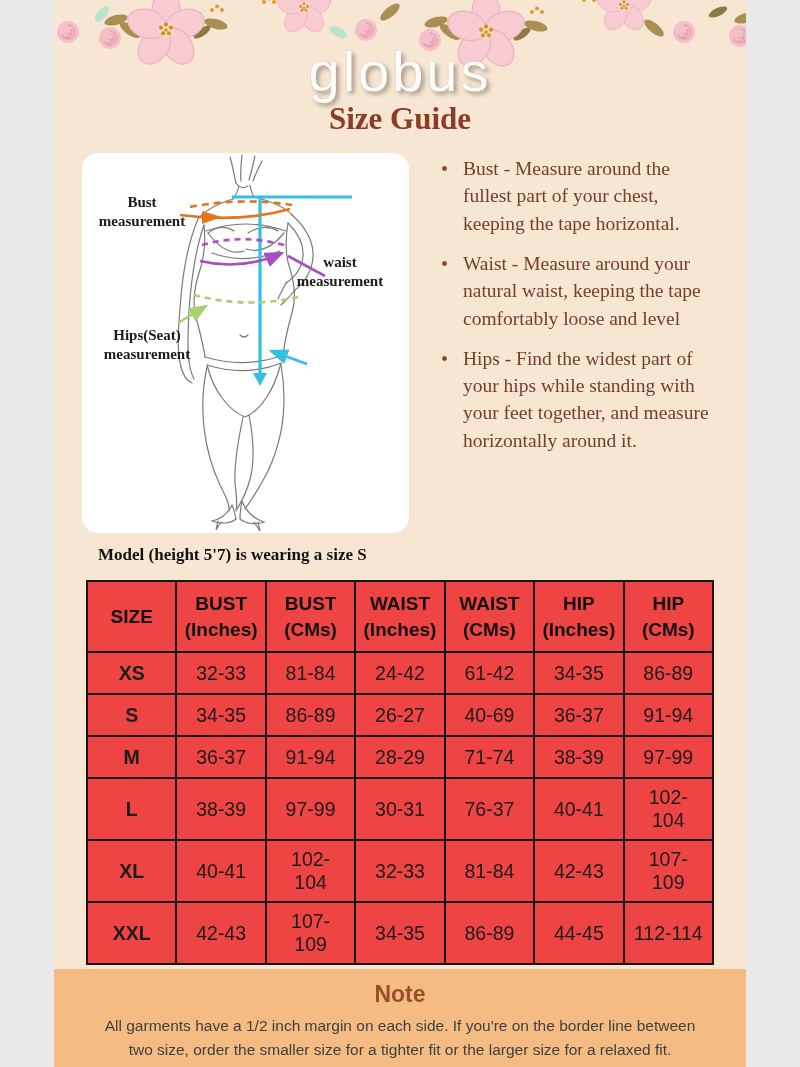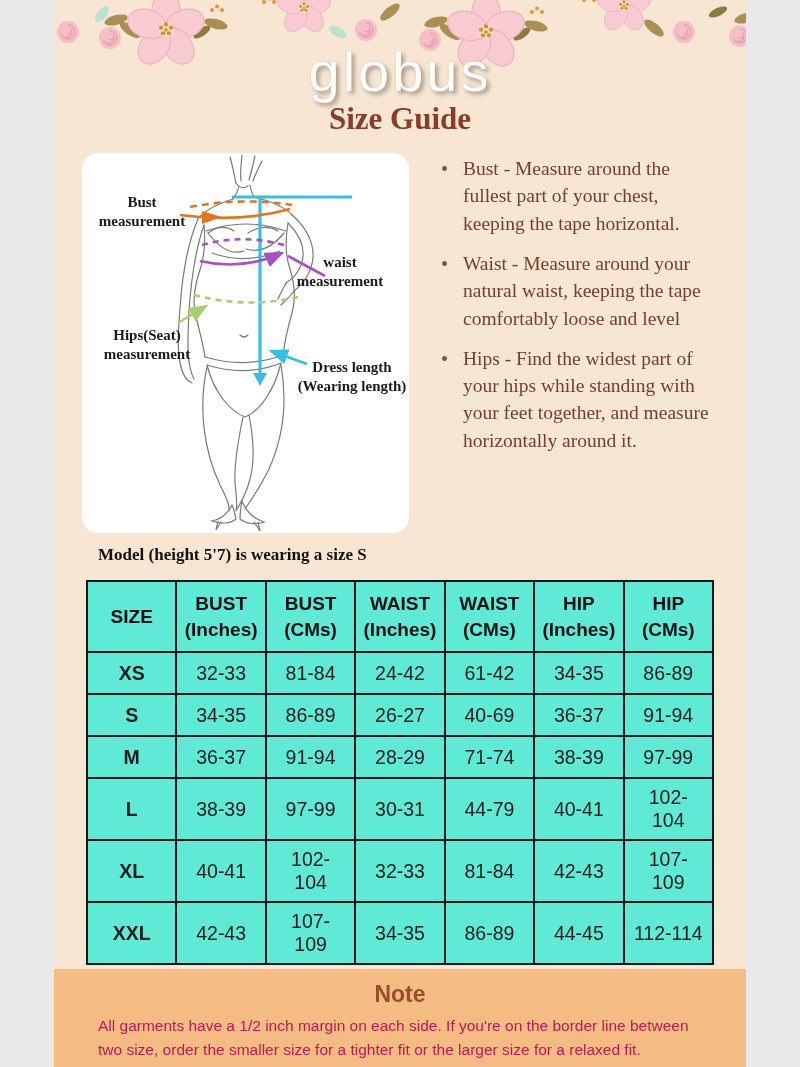--- a/index.html
+++ b/index.html
@@ -26,29 +26,29 @@
   .bullets{flex:1;padding-top:2px;}
   .bullets ul{margin:0;padding:0;list-style:none;}
   .bullets li{position:relative;padding-left:28px;margin-bottom:13px;
               font-family:"Liberation Serif",serif;font-size:19.5px;line-height:1.4;color:#74402c;}
   .bullets li::before{content:"•";position:absolute;left:6px;top:0;color:#8a4a2e;font-size:20px;}
 
   .caption{margin:12px 0 0 44px;font-family:"Liberation Serif",serif;font-weight:700;
            font-size:17px;color:#121212;}
 
   .table-wrap{padding:0 32px;margin-top:15px;}
-  table.size-chart{border-collapse:collapse;width:100%;background:#5eead4;table-layout:fixed;}
+  table.size-chart{border-collapse:collapse;width:100%;background:#ef4444;table-layout:fixed;}
   .size-chart th,.size-chart td{border:2px solid #161616;text-align:center;vertical-align:middle;}
   .size-chart th{font-weight:700;font-size:19px;line-height:1.35;padding:9px 2px;white-space:pre-line;color:#111;}
   .size-chart td{font-size:19.5px;color:#1c1c1c;padding:7px 8px;height:26px;}
   .size-chart td.szc{font-weight:700;}
 
   .note{margin-top:4px;background:#f4bb83;padding:10px 44px 7px;}
   .note-heading{text-align:center;font-weight:700;font-size:23px;color:#9b4e2c;margin:2px 0 6px;}
-  .note-body{text-align:left;font-size:15.5px;line-height:1.55;color:#be185d;max-width:690px;margin:4px auto;}
+  .note-body{text-align:center;font-size:15.5px;line-height:1.55;color:#404040;max-width:690px;margin:4px auto;}
 </style>
 </head>
 <body>
 
 <div class="page">
 
   <svg class="floral-layer" width="800" height="1067" viewBox="0 0 800 1067" aria-hidden="true">
     <defs>
       <g id="flower">
         <g fill="#f8cbd3" stroke="#eeb0be" stroke-width="0.7">
@@ -201,22 +201,20 @@
             <path d="M112,142 Q165,156 216,144" stroke-dasharray="6,5"></path>
             <line x1="96" y1="170" x2="124" y2="153" marker-end="url(#arG)"></line>
           </g>
         </svg>
         <div class="fig-label lbl-bust">Bust
 measurement</div>
         <div class="fig-label lbl-waist">waist
 measurement</div>
         <div class="fig-label lbl-hips">Hips(Seat)
 measurement</div>
-        <div class="fig-label lbl-dress">Dress length
-(Wearing length)</div>
       </div>
 
       <div class="bullets">
         <ul>
           <li>Bust - Measure around the fullest part of your chest, keeping the tape horizontal.</li>
           <li>Waist - Measure around your natural waist, keeping the tape comfortably loose and level</li>
           <li>Hips - Find the widest part of your hips while standing with your feet together, and measure horizontally around it.</li>
         </ul>
       </div>
     </div>
@@ -268,21 +266,21 @@
             <td>28-29</td>
             <td>71-74</td>
             <td>38-39</td>
             <td>97-99</td>
           </tr>
           <tr>
             <td class="szc">L</td>
             <td>38-39</td>
             <td>97-99</td>
             <td>30-31</td>
-            <td>44-79</td>
+            <td>76-37</td>
             <td>40-41</td>
             <td>102-104</td>
           </tr>
           <tr>
             <td class="szc">XL</td>
             <td>40-41</td>
             <td>102-104</td>
             <td>32-33</td>
             <td>81-84</td>
             <td>42-43</td>

